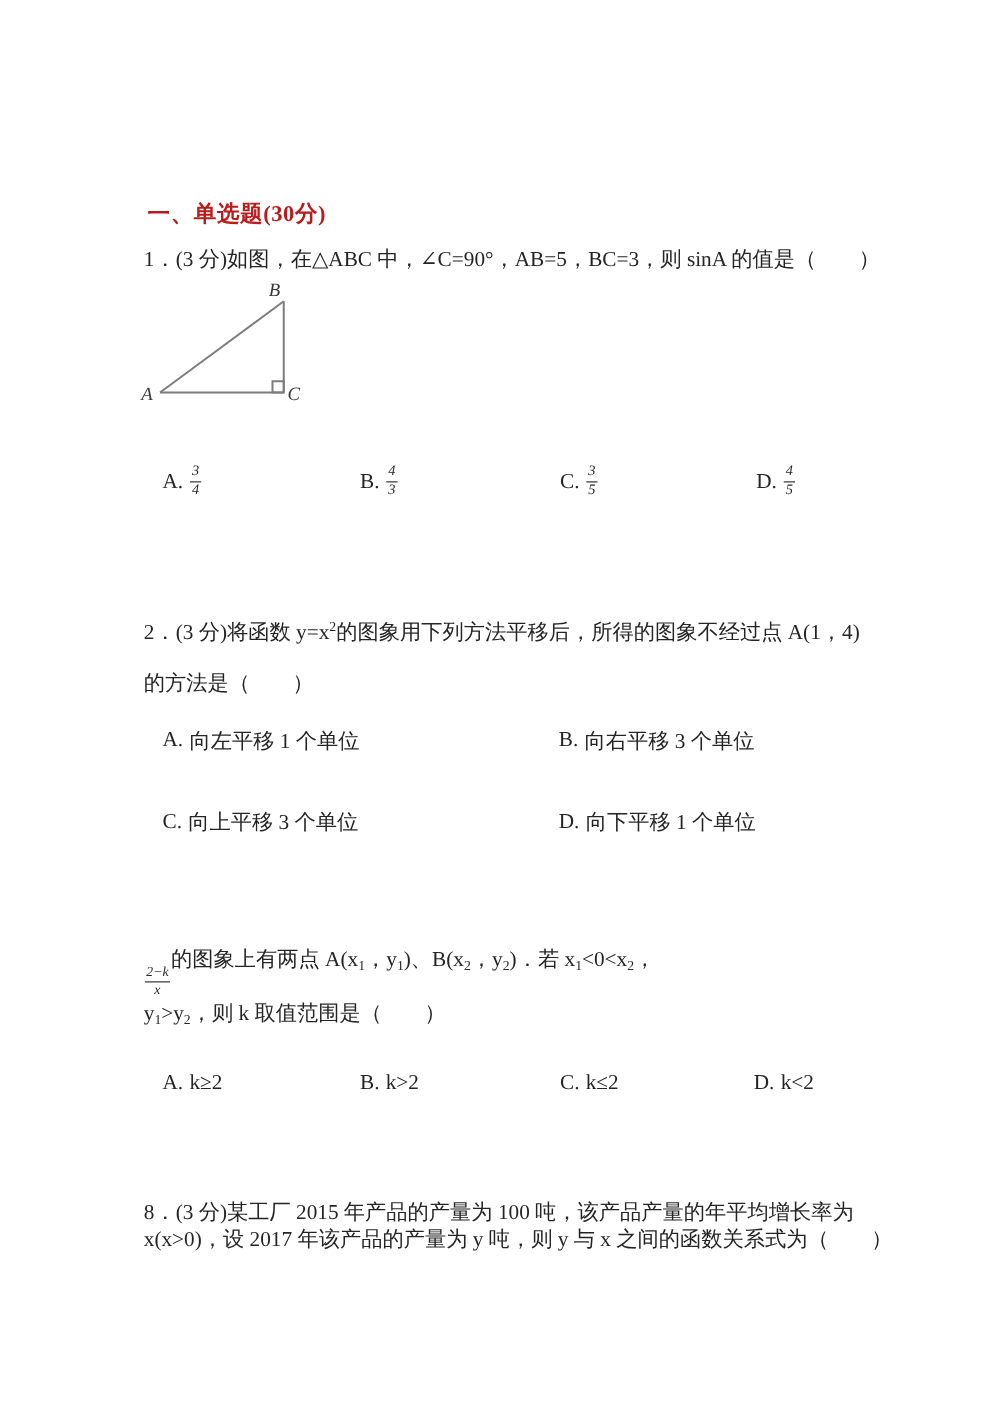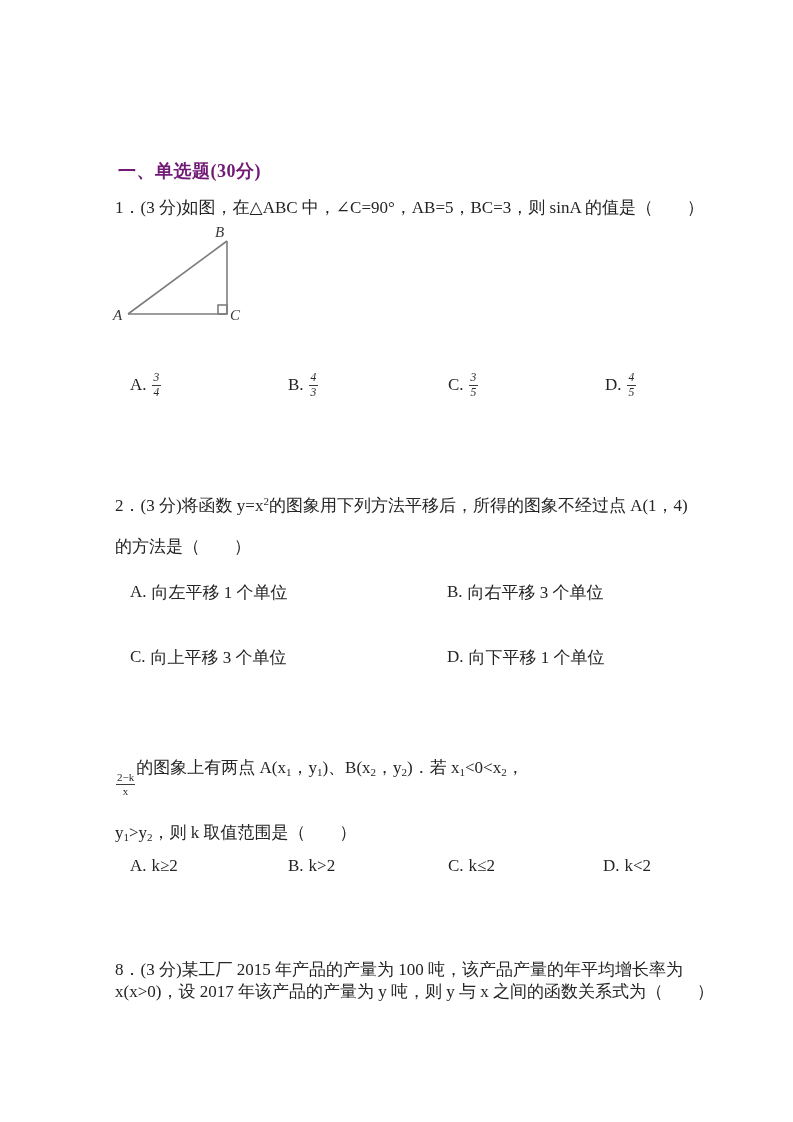--- a/index.html
+++ b/index.html
@@ -7,35 +7,35 @@
     position:relative;
     width:793px;height:1122px;
     background:#ffffff;
     font-family:"Liberation Serif","DejaVu Serif",serif;
     color:#242424;
     overflow:hidden;
   }
   .abs{position:absolute;}
   .line{font-size:17px;line-height:22px;white-space:nowrap;color:#242424;}
   .sec{
-    font-size:18px;font-weight:bold;color:#701a75;
+    font-size:18px;font-weight:bold;color:#b91c1c;
     margin:0;white-space:nowrap;letter-spacing:0.5px;
   }
   
   .opt{position:absolute;display:flex;align-items:center;gap:5px;height:30px;}
   .opt-label{font-size:17px;color:#242424;}
   .opt-text{font-size:17px;color:#242424;white-space:nowrap;text-align:center;}
   
   .frac{display:inline-flex;flex-direction:column;align-items:center;
         font-size:11.5px;line-height:1.15;font-style:italic;color:#2a2a2a;}
   .frac .fnum{border-bottom:1px solid #3c3c3c;padding:0 2px;}
   .frac .fden{padding:0 2px;}
   
   .ifrac{display:inline-flex;flex-direction:column;align-items:center;
-         font-size:11px;line-height:1.2;color:#2a2a2a;
+         font-size:11px;line-height:1.2;font-style:italic;color:#2a2a2a;
          vertical-align:-8px;margin:0 1px;}
   .ifrac .fnum{border-bottom:1px solid #3c3c3c;padding:0 1px;}
   sub{font-size:11px;line-height:0;vertical-align:-3px;}
   sup{font-size:11px;line-height:0;vertical-align:6px;}
   
   .fig{position:absolute;left:105px;top:224px;}
   .fig line, .fig rect{stroke:#7d7d7d;stroke-width:1.6;fill:none;}
   .fig text{font-family:"Liberation Serif","DejaVu Serif",serif;
             font-style:italic;font-size:15px;fill:#383838;}
   
@@ -112,21 +112,21 @@
     <span class="opt-text">向下平移 1 个单位</span>
   </div>
 
   <div class="abs line" style="left:115px;top:757px;">
     <span class="ifrac">
         <span class="fnum">2−k</span>
         <span class="fden">x</span>
       </span><span>的图象上有两点 A(x</span><sub>1</sub><span>，y</span><sub>1</sub><span>)、B(x</span><sub>2</sub><span>，y</span><sub>2</sub><span>)．若 x</span><sub>1</sub><span>&lt;0&lt;x</span><sub>2</sub><span>，</span>
   </div>
 
-  <div class="abs line" style="left:115px;top:822px;">
+  <div class="abs line" style="left:115px;top:800px;">
     <span>y</span><sub>1</sub><span>&gt;y</span><sub>2</sub><span>，则 k 取值范围是（　　）</span>
   </div>
 
   <div class="opt c1" style="top:851px;">
     <span class="opt-label">A.</span>
     <span class="opt-text">k≥2</span>
   </div>
   <div class="opt c2" style="top:851px;">
     <span class="opt-label">B.</span>
     <span class="opt-text">k&gt;2</span>

